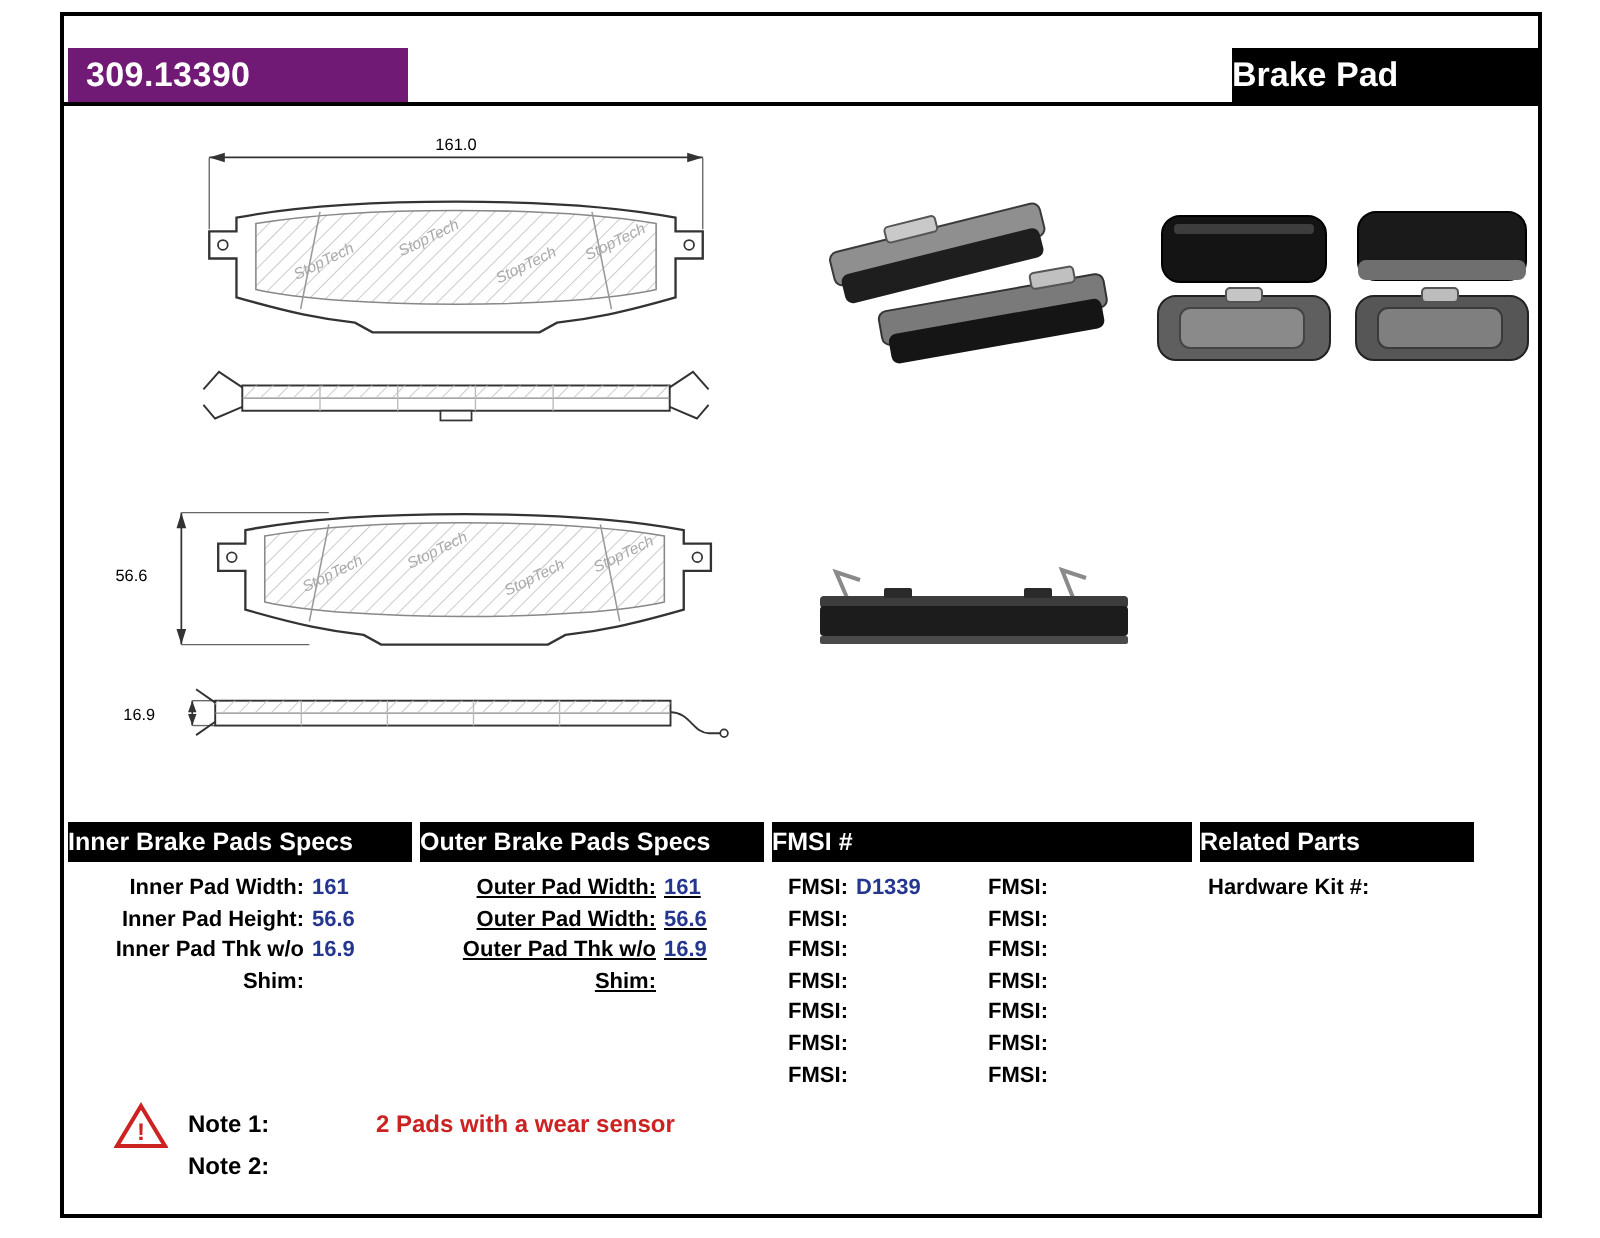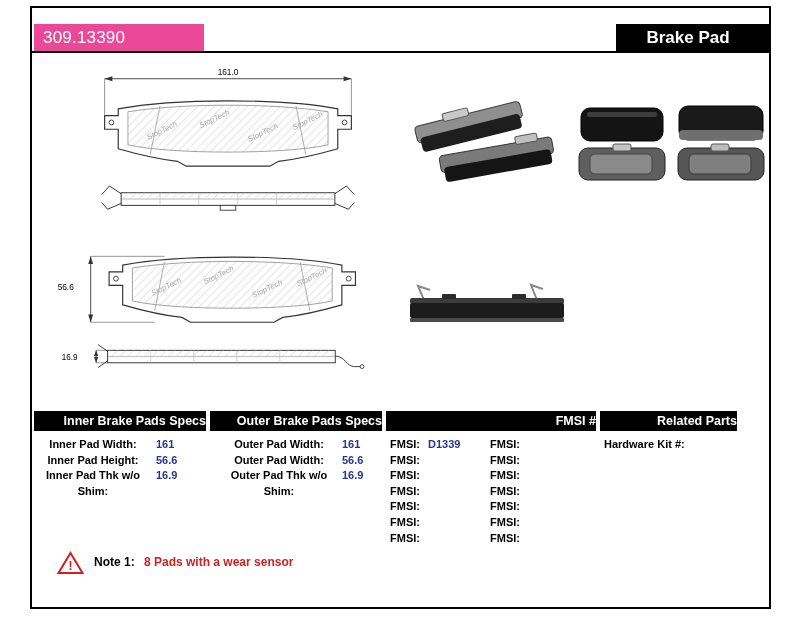--- a/index.html
+++ b/index.html
@@ -1,41 +1,41 @@
 <!DOCTYPE html>
 <html><head>
 <meta charset="utf-8">
 <style>
   * { margin:0; padding:0; box-sizing:border-box; }
   html,body { width:800px; height:619px; }
   body { background:#ffffff; font-family:"Liberation Sans", sans-serif; position:relative; overflow:hidden; }
 
   .sheet-border { position:absolute; left:30px; top:6px; width:741px; height:603px; border:2px solid #000; background:#fff; }
 
-  .pn-box { position:absolute; left:34px; top:24px; width:170px; height:27px; background:#ec4899; color:#fff;
-            font-weight:normal; font-size:17px; line-height:27px; padding-left:9px; letter-spacing:0.2px; }
+  .pn-box { position:absolute; left:34px; top:24px; width:170px; height:27px; background:#701a75; color:#fff;
+            font-weight:bold; font-size:17px; line-height:27px; padding-left:9px; letter-spacing:0.2px; }
   .product-box { position:absolute; left:616px; top:24px; width:153px; height:27px; background:#000; color:#fff;
-            font-weight:bold; font-size:17px; line-height:27px; text-align:center; padding-right:9px; }
+            font-weight:bold; font-size:17px; line-height:27px; text-align:left; padding-right:9px; }
   .header-rule { position:absolute; left:32px; top:51px; width:737px; height:2px; background:#000; }
 
   .drawing { position:absolute; }
 
   .col-header { position:absolute; height:20px; background:#000; color:#fff; font-weight:bold;
-                font-size:12.5px; text-align:right; line-height:20px; }
+                font-size:12.5px; text-align:left; line-height:20px; }
 
   .spec-col { position:absolute; font-size:11px; }
   .spec-row { display:flex; height:15.6px; line-height:15.6px; align-items:baseline; }
-  .spec-label { font-weight:bold; color:#000; text-align:center; flex:0 0 auto; }
+  .spec-label { font-weight:bold; color:#000; text-align:right; flex:0 0 auto; }
   .spec-label.w118 { width:118px; }
   .spec-label.w38  { width:38px; }
   .spec-label.left { text-align:left; width:auto; }
   .spec-value { color:#24368f; font-weight:bold; margin-left:4px; white-space:nowrap; }
 
   .notes { position:absolute; left:94px; top:552px; font-size:12px; }
-  .note-row { display:flex; height:21px; line-height:21px; }
+  .note-row { display:flex; height:21px; line-height:21px;gap:44px; }
   .note-label { font-weight:bold; color:#000; width:44px; }
   .note-text-red { color:#cc2222; font-weight:bold; margin-left:6px; }
   .note-text { color:#000; margin-left:6px; }
   .warn-icon { position:absolute; left:57px; top:551px; }
 </style>
 </head>
 <body>
 
 <div class="sheet-border"></div>
 
@@ -205,21 +205,21 @@
   <div class="spec-row">
     <span class="spec-label w118">Inner Pad Height:</span>
     <span class="spec-value">56.6</span>
   </div>
   <div class="spec-row">
     <span class="spec-label w118">Inner Pad Thk w/o Shim:</span>
     <span class="spec-value">16.9</span>
   </div>
 </div>
 
-<div class="spec-col" style="left:220px; top:437px; width:172px;">
+<div class="spec-col" style="left:210px; top:437px; width:172px;text-decoration:underline;">
   <div class="spec-row">
     <span class="spec-label w118">Outer Pad Width:</span>
     <span class="spec-value">161</span>
   </div>
   <div class="spec-row">
     <span class="spec-label w118">Outer Pad Width:</span>
     <span class="spec-value">56.6</span>
   </div>
   <div class="spec-row">
     <span class="spec-label w118">Outer Pad Thk w/o Shim:</span>
@@ -297,15 +297,19 @@
 </div>
 
 <svg class="warn-icon" width="27" height="24" viewBox="0 0 27 24">
   <polygon points="13.5,2 25.5,22 1.5,22" fill="#fff" stroke="#cc2222" stroke-width="2"></polygon>
   <text x="13.5" y="19" text-anchor="middle" font-size="12" font-weight="bold" fill="#cc2222">!</text>
 </svg>
 
 <div class="notes">
   <div class="note-row">
     <span class="note-label">Note 1:</span>
-    <span class="note-text-red">8 Pads with a wear sensor</span>
+    <span class="note-text-red">2 Pads with a wear sensor</span>
+  </div>
+  <div class="note-row">
+    <span class="note-label">Note 2:</span>
+    <span class="note-text"></span>
   </div>
 </div>
 
 </body></html>

